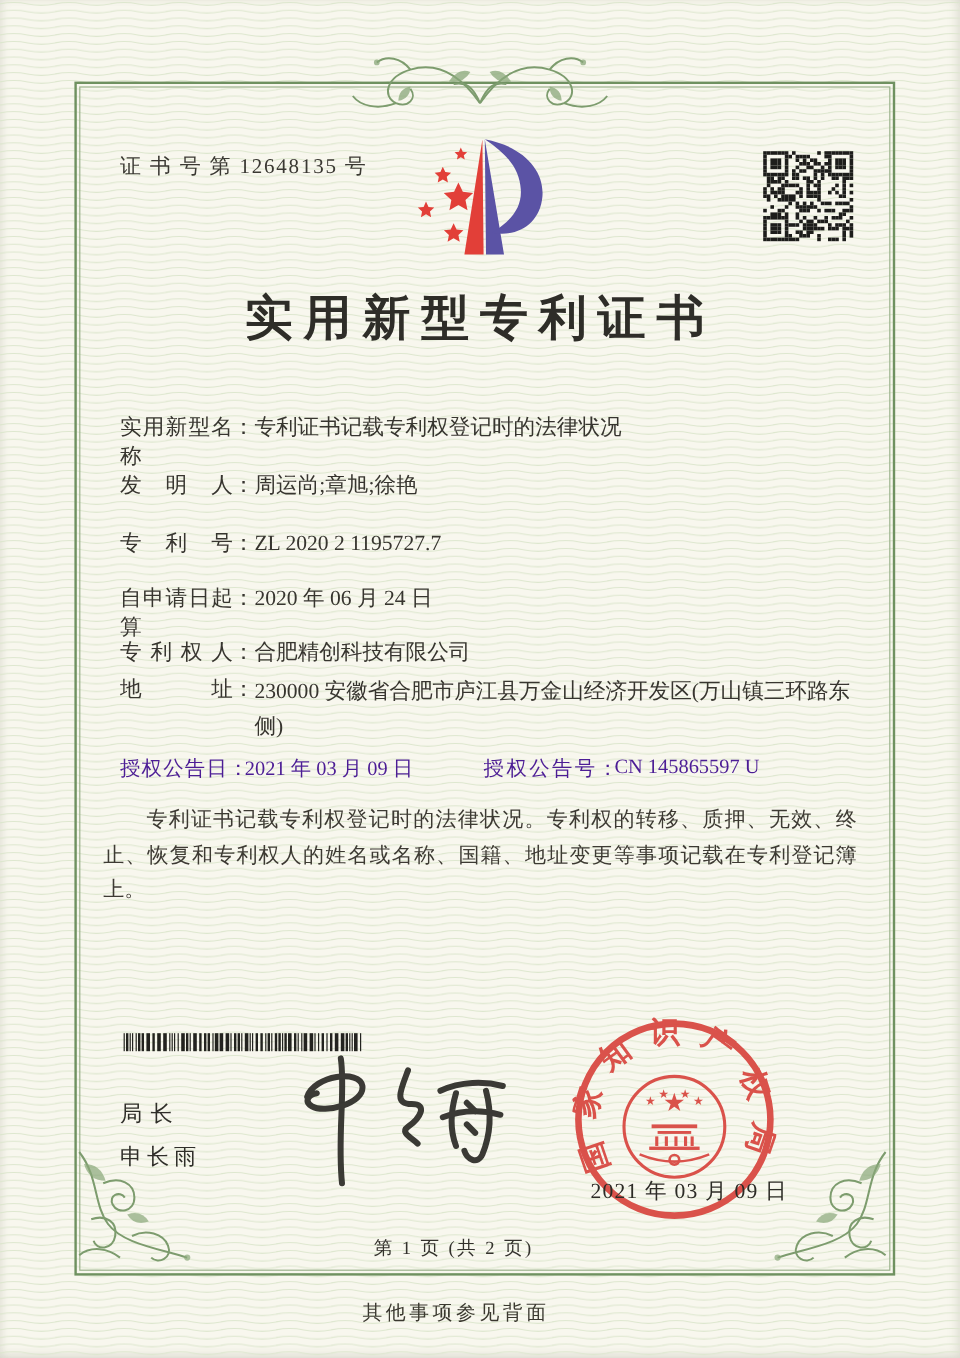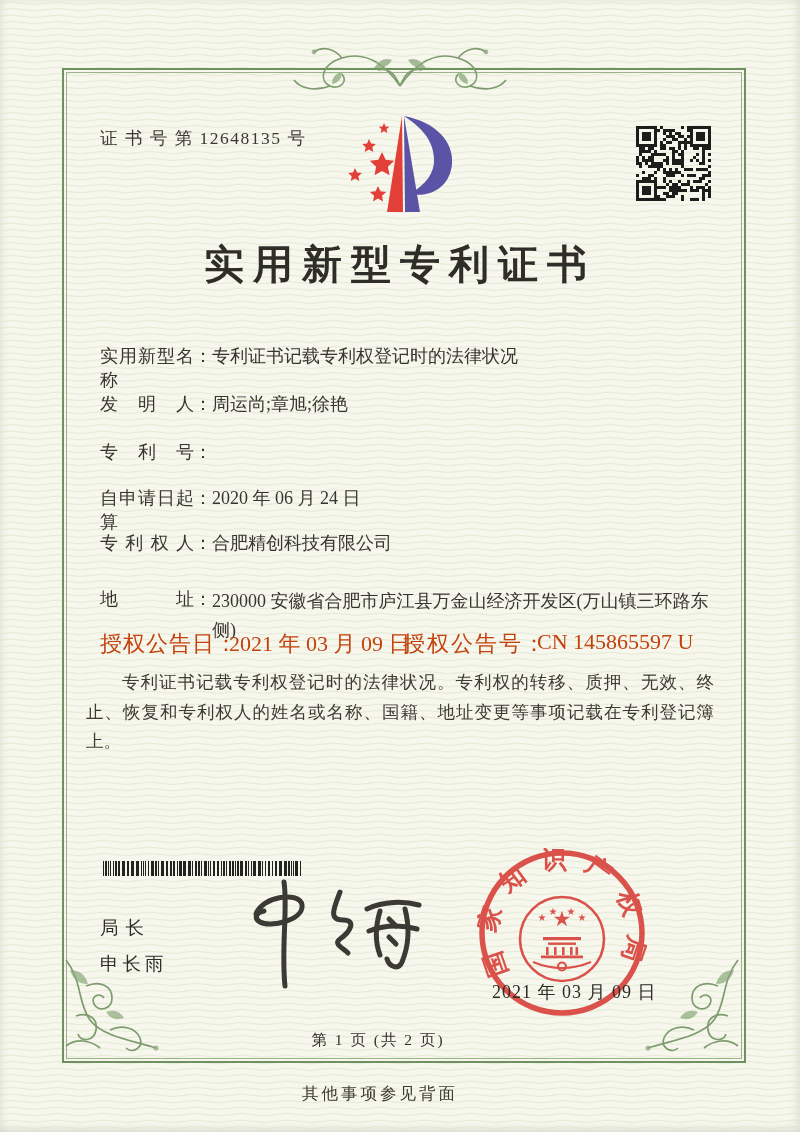--- a/index.html
+++ b/index.html
@@ -30,21 +30,21 @@
   
   .row{position:absolute;left:100px;display:flex;font-size:18px;color:#37352f;z-index:3;line-height:24px}
   .flabel{display:inline-block;width:94px;text-align:justify;text-align-last:justify}
   .colon{width:18px}
   .fvalue{white-space:nowrap}
   .fvalue.wrap{white-space:normal;width:500px;line-height:29px}
   #row-grant-date{left:100px;top:629px}
   #row-grant-date .flabel2{letter-spacing:1px}
   #row-grant-no{left:403px;top:629px}
   #row-grant-no .flabel2{letter-spacing:2px}
-  .row2{position:absolute;display:flex;font-size:22px;color:#c2410c;z-index:3}
+  .row2{position:absolute;display:flex;font-size:17px;color:#4c1d95;z-index:3}
   .row2 .colon2{width:14px}
   
   #paras{position:absolute;left:86px;top:668px;width:628px;z-index:3;
     font-size:17.5px;line-height:29.5px;color:#3d3a33;text-align:justify}
   #paras p{text-indent:36px}
   
   #barcode{left:103px;top:861px;width:204px;height:15px;display:flex;z-index:3}
   #barcode i{height:100%}
   #barcode .d{background:#23231f}
   
@@ -777,32 +777,33 @@
     <span class="fvalue">专利证书记载专利权登记时的法律状况</span>
   </div>
   <div class="row" style="top:392px">
     <span class="flabel">发明人</span>
       <span class="colon">：</span>
     <span class="fvalue">周运尚;章旭;徐艳</span>
   </div>
   <div class="row" style="top:440px">
     <span class="flabel">专利号</span>
       <span class="colon">：</span>
+    <span class="fvalue">ZL 2020 2 1195727.7</span>
   </div>
   <div class="row" style="top:486px">
     <span class="flabel">自申请日起算</span>
       <span class="colon">：</span>
     <span class="fvalue">2020 年 06 月 24 日</span>
   </div>
   <div class="row" style="top:531px">
     <span class="flabel">专利权人</span>
       <span class="colon">：</span>
     <span class="fvalue">合肥精创科技有限公司</span>
   </div>
-  <div class="row" style="top:587px">
+  <div class="row" style="top:562px">
     <span class="flabel">地址</span>
       <span class="colon">：</span>
     <span class="fvalue wrap">230000 安徽省合肥市庐江县万金山经济开发区(万山镇三环路东侧)</span>
   </div>
 
   <div class="row2" id="row-grant-date">
     <span class="flabel2">授权公告日</span>
       <span class="colon2">：</span>
     <span>2021 年 03 月 09 日</span>
   </div>

